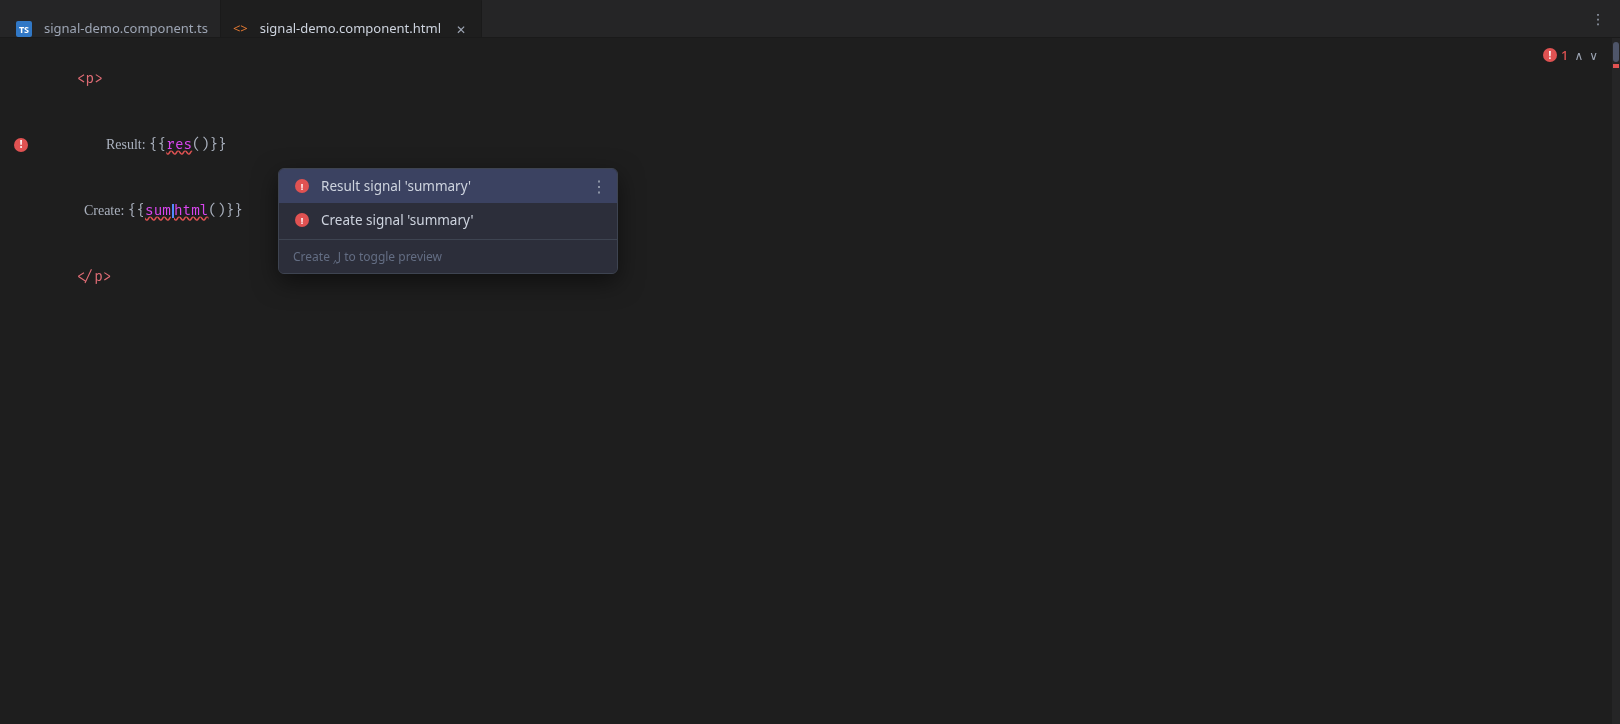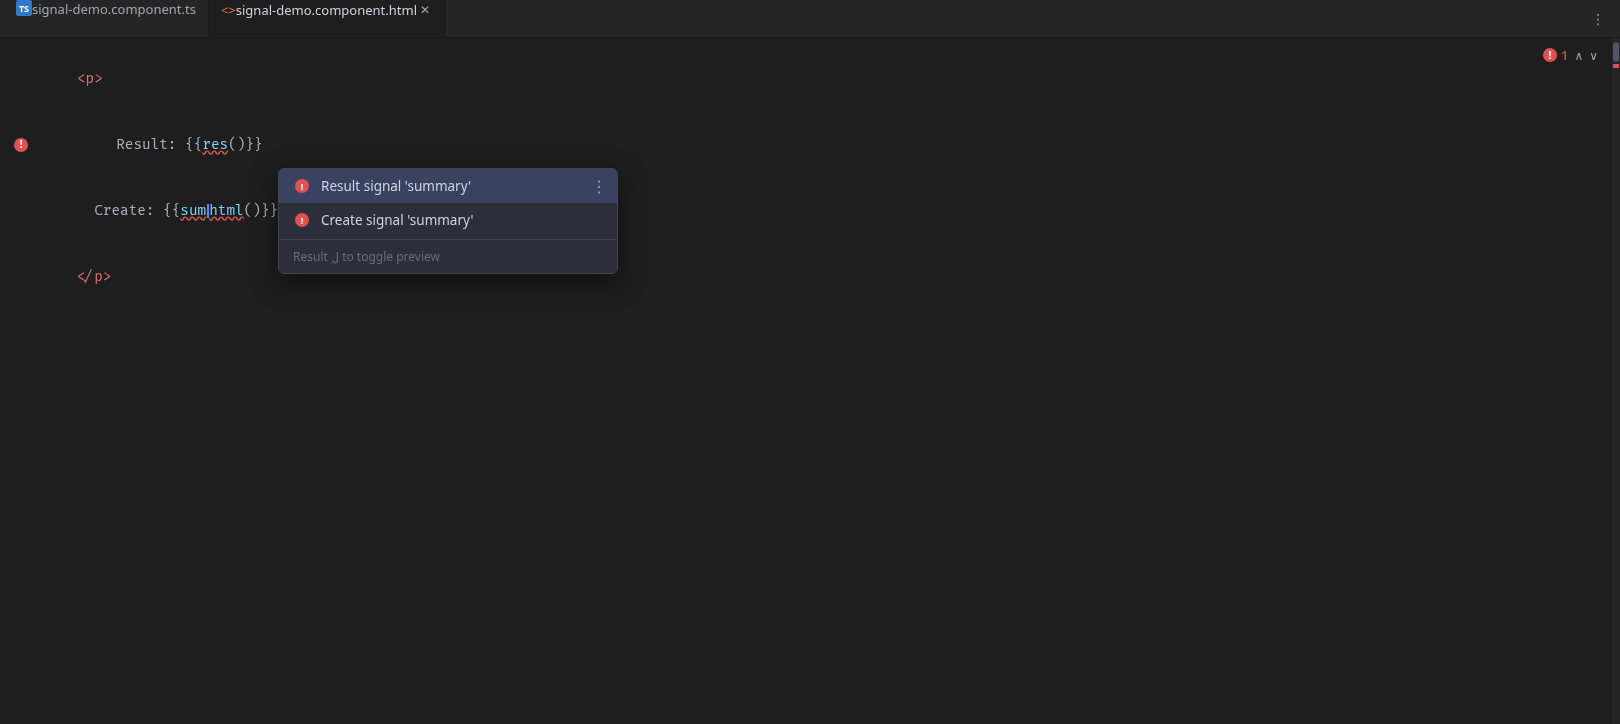--- a/index.html
+++ b/index.html
@@ -22,22 +22,22 @@
       display: flex;
       align-items: center;
       background: #252526;
       height: 38px;
       border-bottom: 1px solid #1a1a1a;
       padding: 0 4px;
     }
 
     .tab {
       display: flex;
-      align-items: flex-start;
-      gap: 0;
+      align-items: flex-end;
+      gap: 12px;
       padding: 0 12px;
       height: 100%;
       font-size: 13px;
       color: #9da5b4;
       cursor: pointer;
       border-right: 1px solid #1a1a1a;
       white-space: nowrap;
     }
 
     .tab.active {
@@ -182,22 +182,22 @@
       justify-content: center;
       color: white;
       font-size: 10px;
       font-weight: bold;
     }
 
     
     .tag { color: #e06c75; }
     .interpolation { color: #abb2bf; }
     .interpolation-func { color: #61afef; }
-    .text-content { color: #abb2bf; }
-    .error-underline { color: #7dd3fc; text-decoration: underline wavy #e05252; }
+    .text-content { color: #abb2bf; font-family: Liberation Serif, serif; }
+    .error-underline { color: #d946ef; text-decoration: underline wavy #e05252; }
 
     
     .cursor {
       display: inline-block;
       width: 2px;
       height: 14px;
       background: #528bff;
       vertical-align: middle;
       animation: blink 1s infinite;
       margin-left: 1px;
@@ -410,21 +410,21 @@
       <div class="menu-item-icon">
         <div class="signal-icon">!</div>
       </div>
       <span>Create signal 'summary'</span>
     </div>
 
     <div class="menu-item menu-divider"></div>
 
 
     <div class="menu-footer">
-      <span>Result ‸J to toggle preview</span>
+      <span>Create ‸J to toggle preview</span>
     </div>
 
   </div>
 
   <div class="editor-scrollbar">
     <div class="scrollbar-thumb"></div>
     <div class="scrollbar-error"></div>
   </div>
 
 </div>

